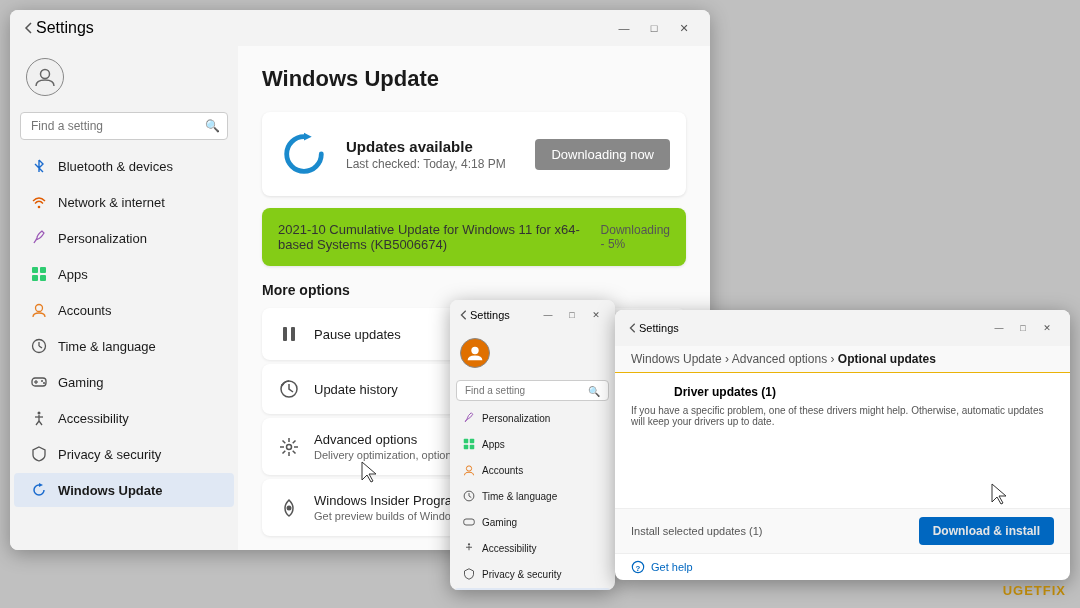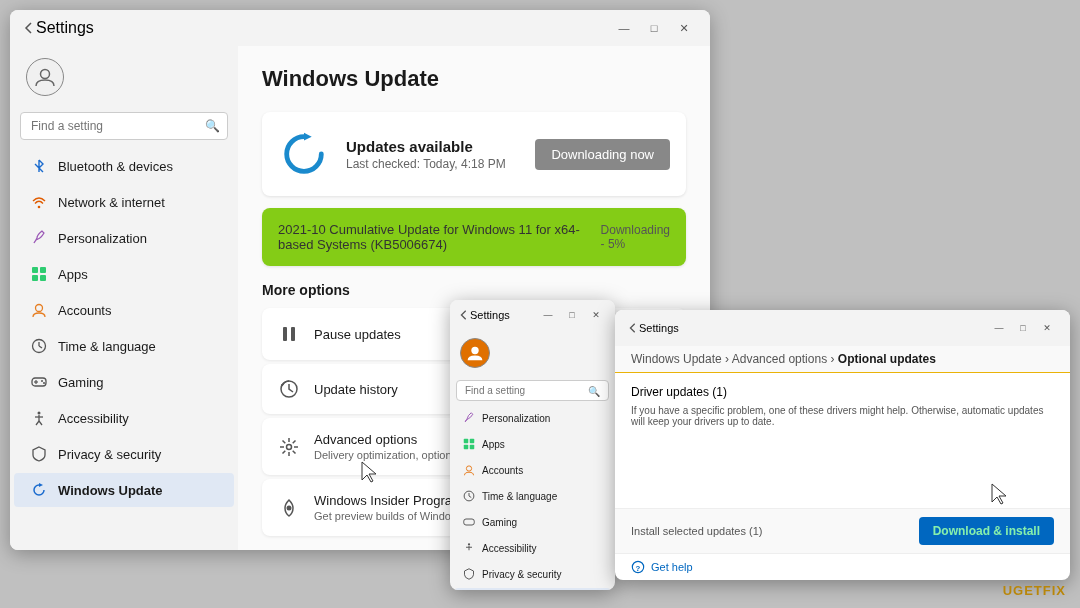--- a/index.html
+++ b/index.html
@@ -343,22 +343,23 @@
     }
 
     .optional-body {
       padding: 12px 16px;
       flex: 1;
       overflow-y: auto;
     }
 
     .driver-section-title {
       font-size: 12px;
-      font-weight: 400;
+      font-weight: 700;
       margin-bottom: 6px;
+      margin-left: 43px;
     }
 
     .driver-help-text {
       font-size: 10px;
       color: #555;
       margin-bottom: 28px;
     }
 
     .driver-item {
       display: flex;
@@ -385,21 +386,21 @@
       background: #f9f9f9;
     }
 
     .install-selected-text {
       font-size: 11px;
       color: #555;
     }
 
     .dl-install-btn {
       background: #0067c0;
-      color: #86efac;
+      color: #e5e5e5;
       border: none;
       padding: 7px 14px;
       border-radius: 4px;
       font-size: 12px;
       font-weight: 600;
       cursor: pointer;
     }
 
     .get-help-row {
       display: flex;

